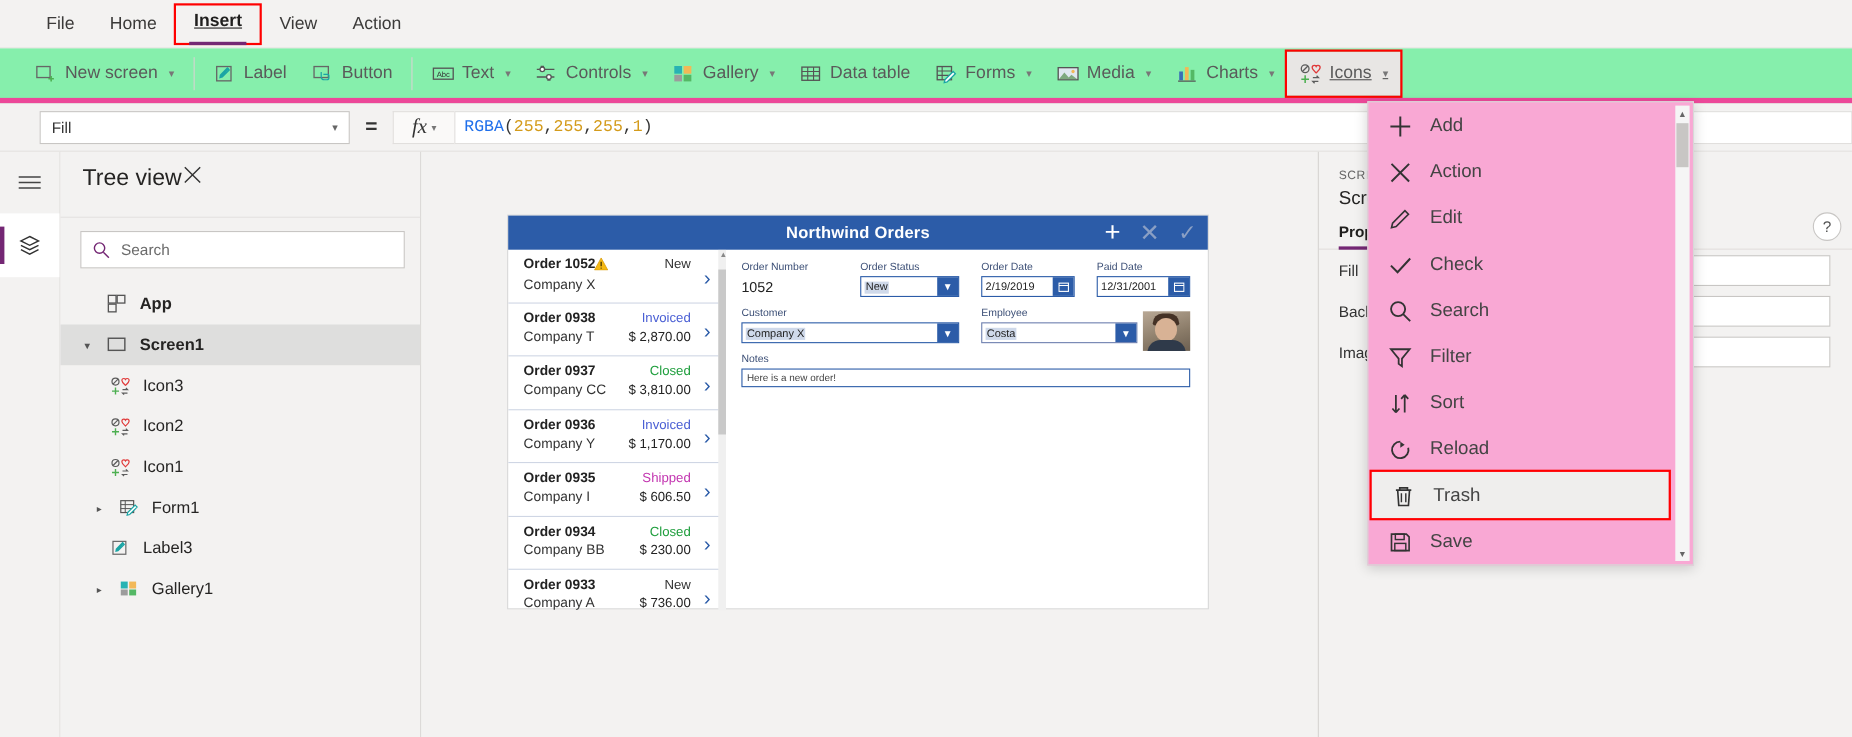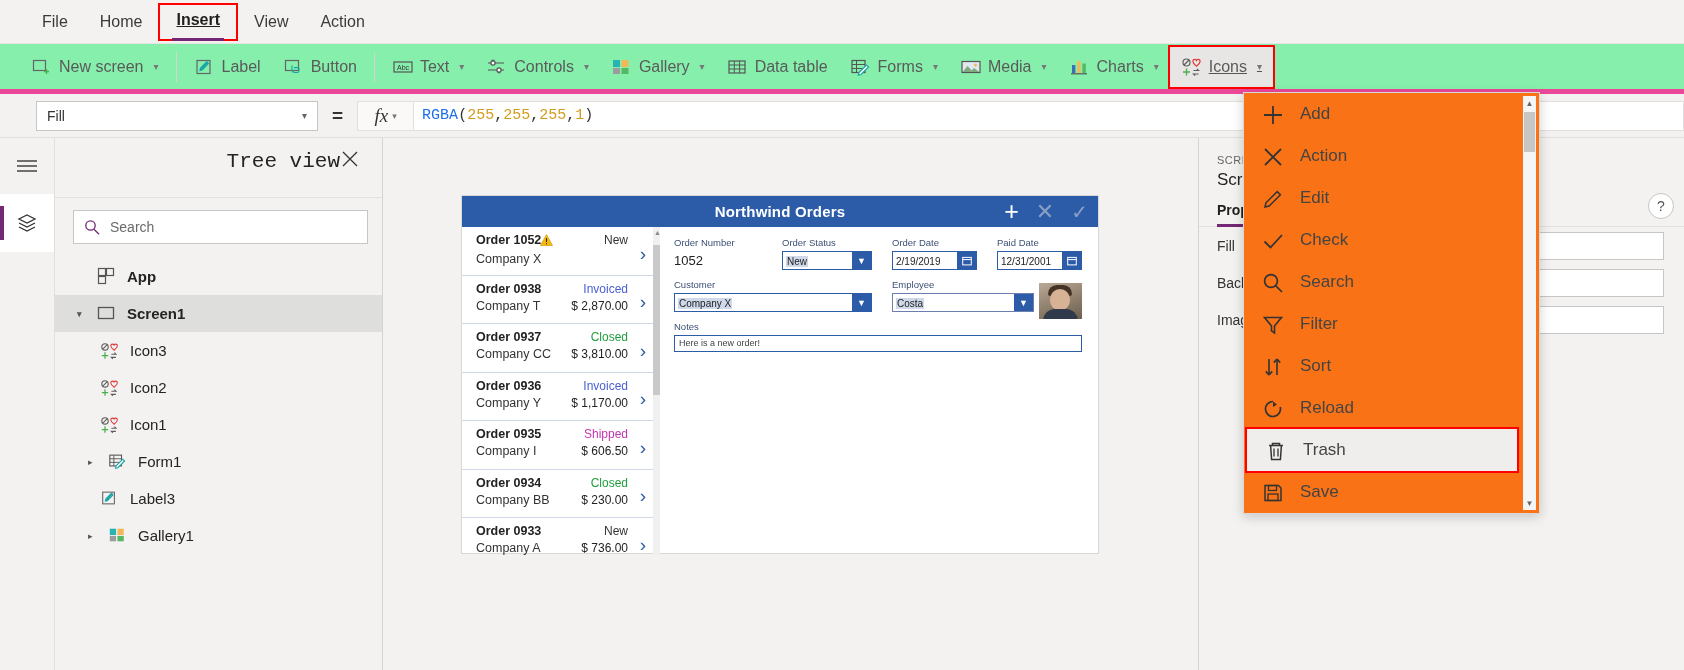--- a/index.html
+++ b/index.html
@@ -96,22 +96,22 @@
     content: ""; position: absolute; left: 0; top: 12px; bottom: 12px;
     width: 4px; background: #742774;
   }
 
   
   .tree {
     position: absolute; left: 55px; top: 138px; width: 328px; height: 532px;
     background: #f3f2f1; border-right: 1px solid #d6d4d2;
   }
   .tree-head {
-    height: 60px; display: flex; align-items: center; justify-content: flex-end;
-    padding: 0 22px 12px 20px; border-bottom: 1px solid #e4e2e0; font-family: Liberation Mono, monospace;
+    height: 60px; display: flex; align-items: center; justify-content: flex-start;
+    padding: 0 22px 12px 20px; border-bottom: 1px solid #e4e2e0;
   }
   .tree-title { font-size: 21px; color: #252423; }
   .tree-close { cursor: pointer; }
   .tree-search-wrap { padding: 12px 14px 14px 18px; }
   .tree-search {
     height: 34px; background: #fff; border: 1px solid #c8c6c4;
     display: flex; align-items: center; gap: 10px; padding: 0 10px;
   }
   .tree-search .ph { font-size: 14px; color: #6b6b6b; }
   .tnode {
@@ -227,21 +227,21 @@
   .helpbubble {
     position: absolute; right: 10px; top: 55px; width: 26px; height: 26px;
     border: 1px solid #c8c6c4; border-radius: 50%; background: #fff;
     display: flex; align-items: center; justify-content: center;
     font-size: 14px; color: #555; cursor: pointer;
   }
 
   
   .dropdown {
     position: absolute; left: 1243px; top: 92px; width: 297px; height: 422px;
-    background: #f97316; border: 1px solid #d8d8d8;
+    background: #f9a8d4; border: 1px solid #d8d8d8;
     box-shadow: 0 3px 11px rgba(0,0,0,0.18); z-index: 50;
   }
   .dd-list { position: absolute; left: 0; top: 0; width: 282px; }
   .dd-item {
     height: 42px; display: flex; align-items: center; gap: 18px;
     padding-left: 18px; font-size: 17px; color: #444; cursor: pointer;
   }
   .dd-item.hl { background: #efeeed; }
   .dd-item.boxed { outline: 2px solid #ff0000; width: 270px; margin-left: 3px; }
   .dd-scroll {

